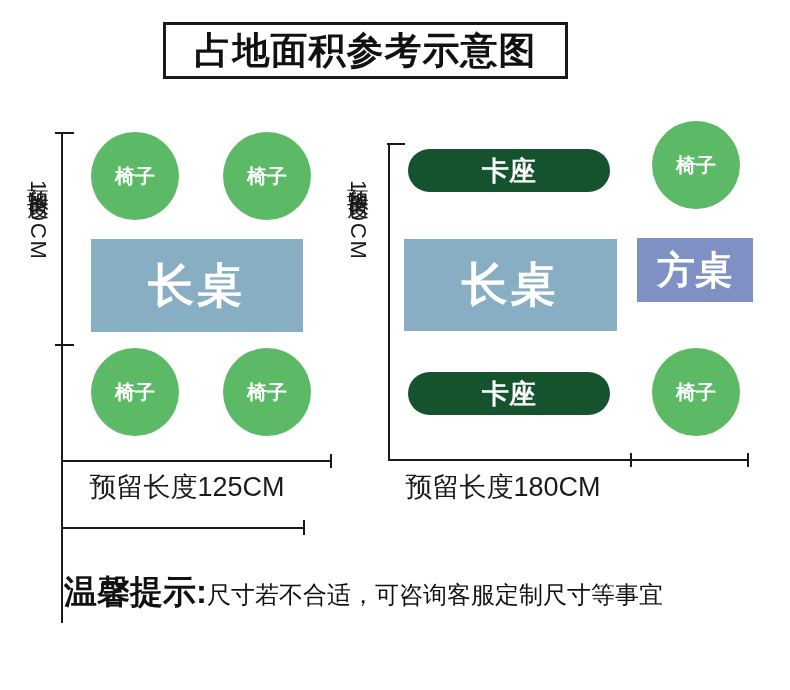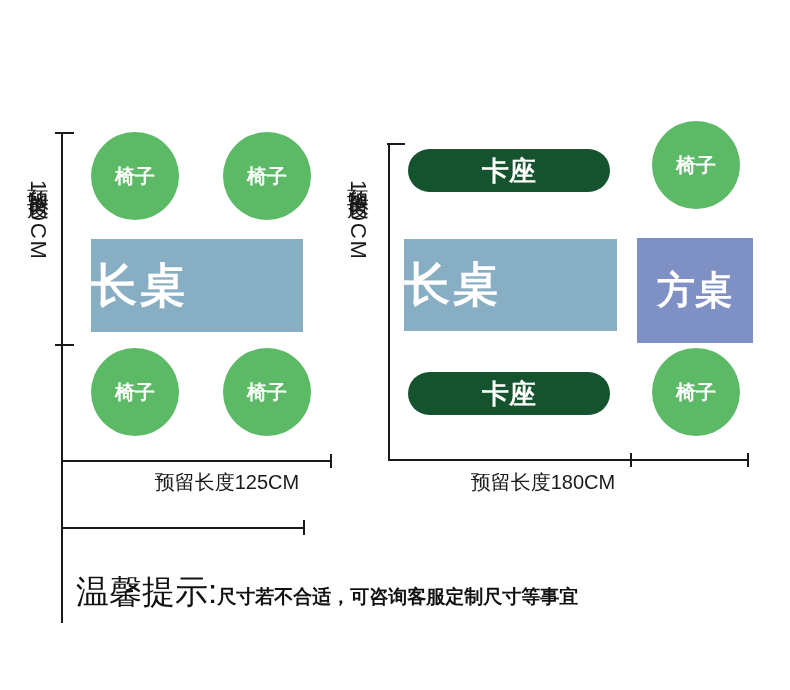--- a/index.html
+++ b/index.html
@@ -37,68 +37,70 @@
   
   .dim-label-v {
     writing-mode: vertical-rl;
     text-orientation: mixed;
     font-size: 22px;
     color: #1a1a1a;
     letter-spacing: 2px;
     white-space: nowrap;
   }
   .dim-label-h {
-    font-size: 20px;
+    font-size: 27px;
     color: #1a1a1a;
     text-align: center;
     white-space: nowrap;
-    padding-left: 40px;
   }
 
   
   .chair {
     width: 88px; height: 88px;
     border-radius: 50%;
     background: #5cb966;
     display: flex; align-items: center; justify-content: center;
     color: #ffffff; font-size: 20px; font-weight: bold;
   }
   .booth {
     width: 202px; height: 43px;
     border-radius: 22px;
     background: #14532d;
     display: flex; align-items: center; justify-content: center;
     color: #ffffff; font-size: 27px; font-weight: bold;
   }
   .table-long {
     background: #87aec2;
-    display: flex; align-items: center; 
+    display: flex; align-items: center; justify-content: center;
     color: #ffffff; font-size: 46px; font-weight: bold;
     letter-spacing: 3px;
   }
   .table-square {
     background: #7e90c4;
     display: flex; align-items: center; justify-content: center;
     color: #ffffff; font-size: 38px; font-weight: bold;
   }
 
   
   .note {
     left: 64px; top: 570px;
     white-space: nowrap;
     color: #111;
   }
-  .note .prefix { font-size: 33px; font-weight: normal; margin-left: 12px; }
-  .note .body  { font-size: 19px; font-weight: bold; }
+  .note .prefix { font-size: 33px; font-weight: bold; }
+  .note .body  { font-size: 24px; font-weight: normal; }
 </style>
 </head>
 <body>
 
 <div class="stage">
 
+  <div class="abs title-box">
+    <span>占地面积参考示意图</span>
+  </div>
 
   <div class="abs dim-label-v" style="left:23px; top:172px;">预留长度170CM</div>
 
   <div class="abs vline" style="left:61px; top:132px; height:491px;"></div>
   <div class="abs tick-h" style="left:55px; top:132px; width:19px;"></div>
   <div class="abs tick-h" style="left:55px; top:344px; width:19px;"></div>
 
   <div class="abs chair" style="left:91px; top:132px;">
     <span>椅子</span>
   </div>
@@ -133,21 +135,21 @@
   <div class="abs booth" style="left:408px; top:149px;">
     <span>卡座</span>
   </div>
   <div class="abs chair" style="left:652px; top:121px;">
     <span>椅子</span>
   </div>
 
   <div class="abs table-long" style="left:404px; top:239px; width:213px; height:92px;">
     <span>长桌</span>
   </div>
-  <div class="abs table-square" style="left:637px; top:238px; width:116px; height:105px;">
+  <div class="abs table-square" style="left:637px; top:238px; width:116px; height:64px;">
     <span>方桌</span>
   </div>
 
   <div class="abs booth" style="left:408px; top:372px;">
     <span>卡座</span>
   </div>
   <div class="abs chair" style="left:652px; top:348px;">
     <span>椅子</span>
   </div>
 

